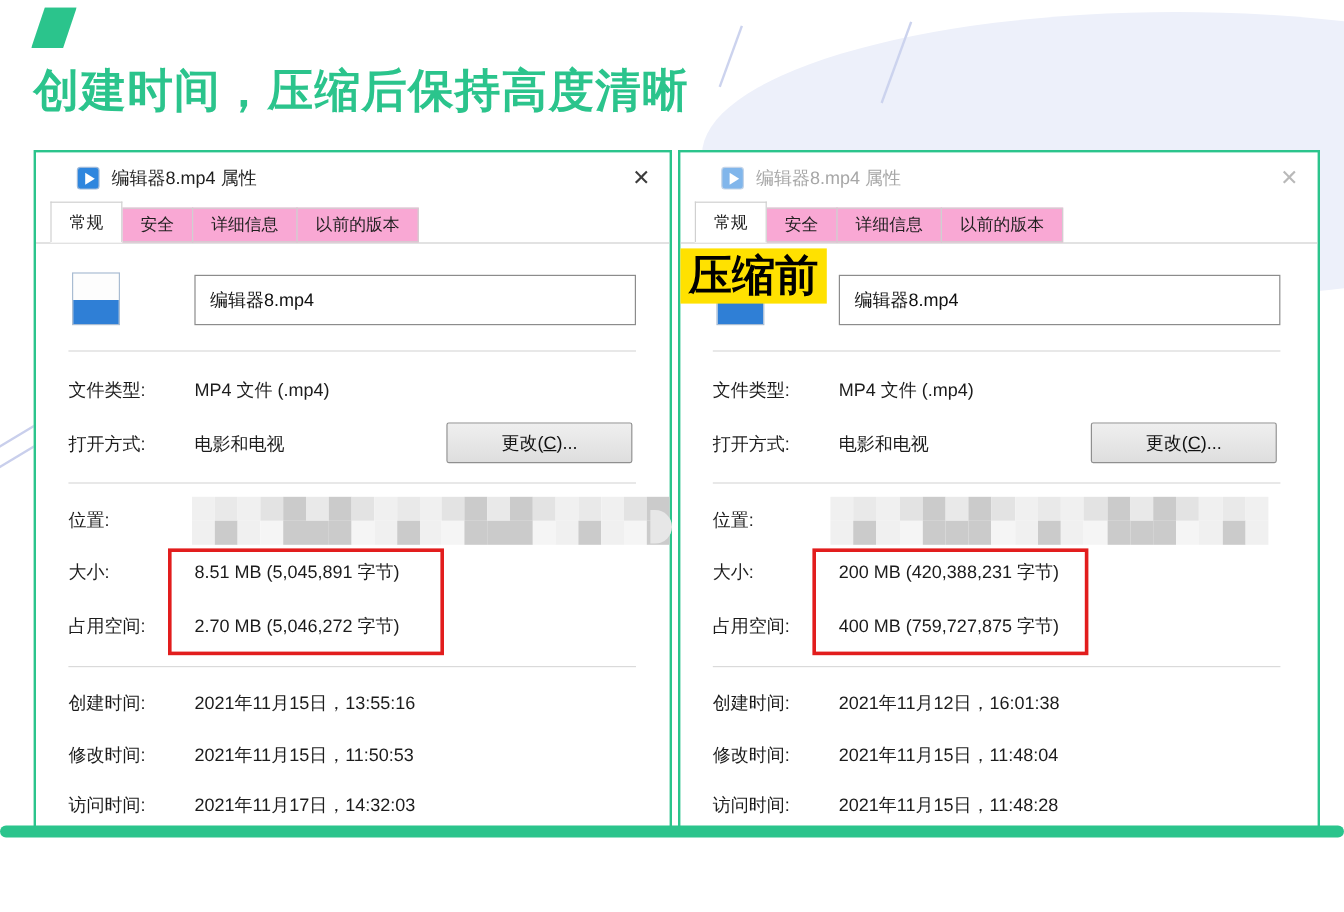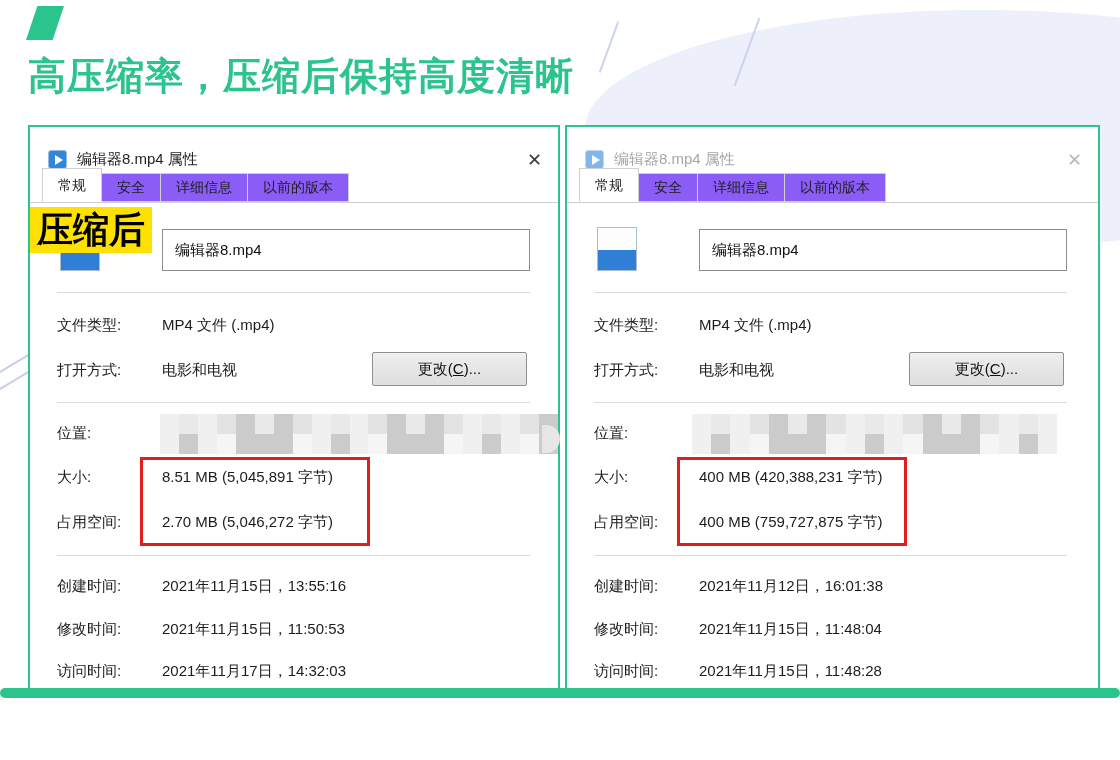--- a/index.html
+++ b/index.html
@@ -21,35 +21,35 @@
   .heading{position:absolute;left:28px;top:52px;font-size:38px;line-height:48px;
     font-weight:700;color:#2bc48c;letter-spacing:1px;z-index:2;white-space:nowrap}
 
   
   .dlg{position:absolute;top:125px;width:535px;height:567px;background:#fff;
     border:2px solid #2bc48c;z-index:2}
   .dlg.left{left:28px;width:532px}
   .dlg.right{left:565px}
 
   .titlebar{position:absolute;top:0;left:0;right:0;height:42px;display:flex;
-    align-items:flex-end;padding:0 16px 0 18px}
+    align-items:center;padding:0 16px 0 34px}
   .appicon{position:relative;width:19px;height:19px;background:#2e86de;border:1px solid #9db9da;
     border-radius:3px;margin-right:10px;flex:0 0 auto}
   .appicon::after{content:"";position:absolute;left:6px;top:4px;width:0;height:0;
     border-left:8px solid #fff;border-top:5px solid transparent;border-bottom:5px solid transparent}
   .wtitle{font-size:15px;color:#1f1f1f;white-space:nowrap}
   .close{margin-left:auto;font-size:18px;color:#3c3c3c;line-height:18px;cursor:default}
   .dlg.inactive .wtitle{color:#a7a7a7}
   .dlg.inactive .close{color:#b9b9b9}
   .dlg.inactive .appicon{opacity:.6}
 
   .tabstrip{position:absolute;top:42px;left:0;right:0;height:34px;padding-left:12px;
     display:flex;align-items:flex-end;border-bottom:1px solid #d0d0d0}
   .tab{height:29px;line-height:27px;padding:0 15px;font-size:14px;color:#1f1f1f;
-    background:#8b5cf6;border:1px solid #d0d0d0;margin-left:-1px;white-space:nowrap;cursor:default}
+    background:#f9a8d4;border:1px solid #d0d0d0;margin-left:-1px;white-space:nowrap;cursor:default}
   .tab.active{position:relative;z-index:2;height:34px;line-height:32px;background:#fff;
     border-bottom:1px solid #fff;margin-left:0}
 
   .fileicon{position:absolute;left:30px;top:100px;width:40px;height:44px;
     border:1px solid #a9bcd2;background:linear-gradient(#fdfdfd 0 52%,#2f7fd6 52% 100%)}
   .fname{position:absolute;left:132px;top:102px;width:368px;height:42px;
     border:1px solid #8c8c8c;background:#fff;font-size:15px;padding:0 12px;color:#111;
     font-family:inherit}
   .sep{position:absolute;left:27px;width:473px;height:1px;background:#dadada}
   .s1{top:165px}.s2{top:275px}.s3{top:428px}
@@ -80,21 +80,21 @@
 
 <div class="stage">
 
   <div class="ellipse"></div>
   <div class="dline dlv" style="left:608px;top:20px"></div>
   <div class="dline dlv" style="left:746px;top:16px;height:72px"></div>
   <div class="dline dlL" style="left:-14px;top:356px"></div>
   <div class="dline dlL" style="left:-14px;top:373px"></div>
   <div class="corner"></div>
 
-  <h1 class="heading">高压缩率，压缩后保持高度清晰</h1>
+  <h1 class="heading">创建时间，压缩后保持高度清晰</h1>
 
   <section class="dlg left">
     <div class="titlebar">
       <span class="appicon"></span>
       <span class="wtitle">编辑器8.mp4 属性</span>
       <span class="close">✕</span>
     </div>
     <div class="tabstrip">
       <span class="tab active">常规</span>
       <span class="tab">安全</span>
@@ -183,21 +183,20 @@
     </div>
     <div class="prow" style="top:493px">
       <span class="plabel">修改时间:</span>
       <span class="pval">2021年11月15日，11:50:53</span>
     </div>
     <div class="prow" style="top:535px">
       <span class="plabel">访问时间:</span>
       <span class="pval">2021年11月17日，14:32:03</span>
     </div>
 
-    <div class="badge">压缩后</div>
   </section>
 
   <section class="dlg right inactive">
     <div class="titlebar">
       <span class="appicon"></span>
       <span class="wtitle">编辑器8.mp4 属性</span>
       <span class="close">✕</span>
     </div>
     <div class="tabstrip">
       <span class="tab active">常规</span>
@@ -260,21 +259,21 @@
         <i style="background: rgb(203, 203, 203);"></i>
         <i style="background: rgb(203, 203, 203);"></i>
         <i style="background: rgb(245, 245, 245);"></i>
         <i style="background: rgb(240, 240, 240);"></i>
         <i style="background: rgb(203, 203, 203);"></i>
         <i style="background: rgb(240, 240, 240);"></i>
       </div>
 
     <div class="prow" style="top:341px">
       <span class="plabel">大小:</span>
-      <span class="pval">400 MB (420,388,231 字节)</span>
+      <span class="pval">200 MB (420,388,231 字节)</span>
     </div>
     <div class="prow" style="top:386px">
       <span class="plabel">占用空间:</span>
       <span class="pval">400 MB (759,727,875 字节)</span>
     </div>
     <div class="redbox"></div>
     <div class="sep s3"></div>
 
     <div class="prow" style="top:450px">
       <span class="plabel">创建时间:</span>
@@ -282,16 +281,17 @@
     </div>
     <div class="prow" style="top:493px">
       <span class="plabel">修改时间:</span>
       <span class="pval">2021年11月15日，11:48:04</span>
     </div>
     <div class="prow" style="top:535px">
       <span class="plabel">访问时间:</span>
       <span class="pval">2021年11月15日，11:48:28</span>
     </div>
 
+    <div class="badge">压缩前</div>
   </section>
 
   <div class="bottombar"></div>
 </div>
 
 </body></html>

